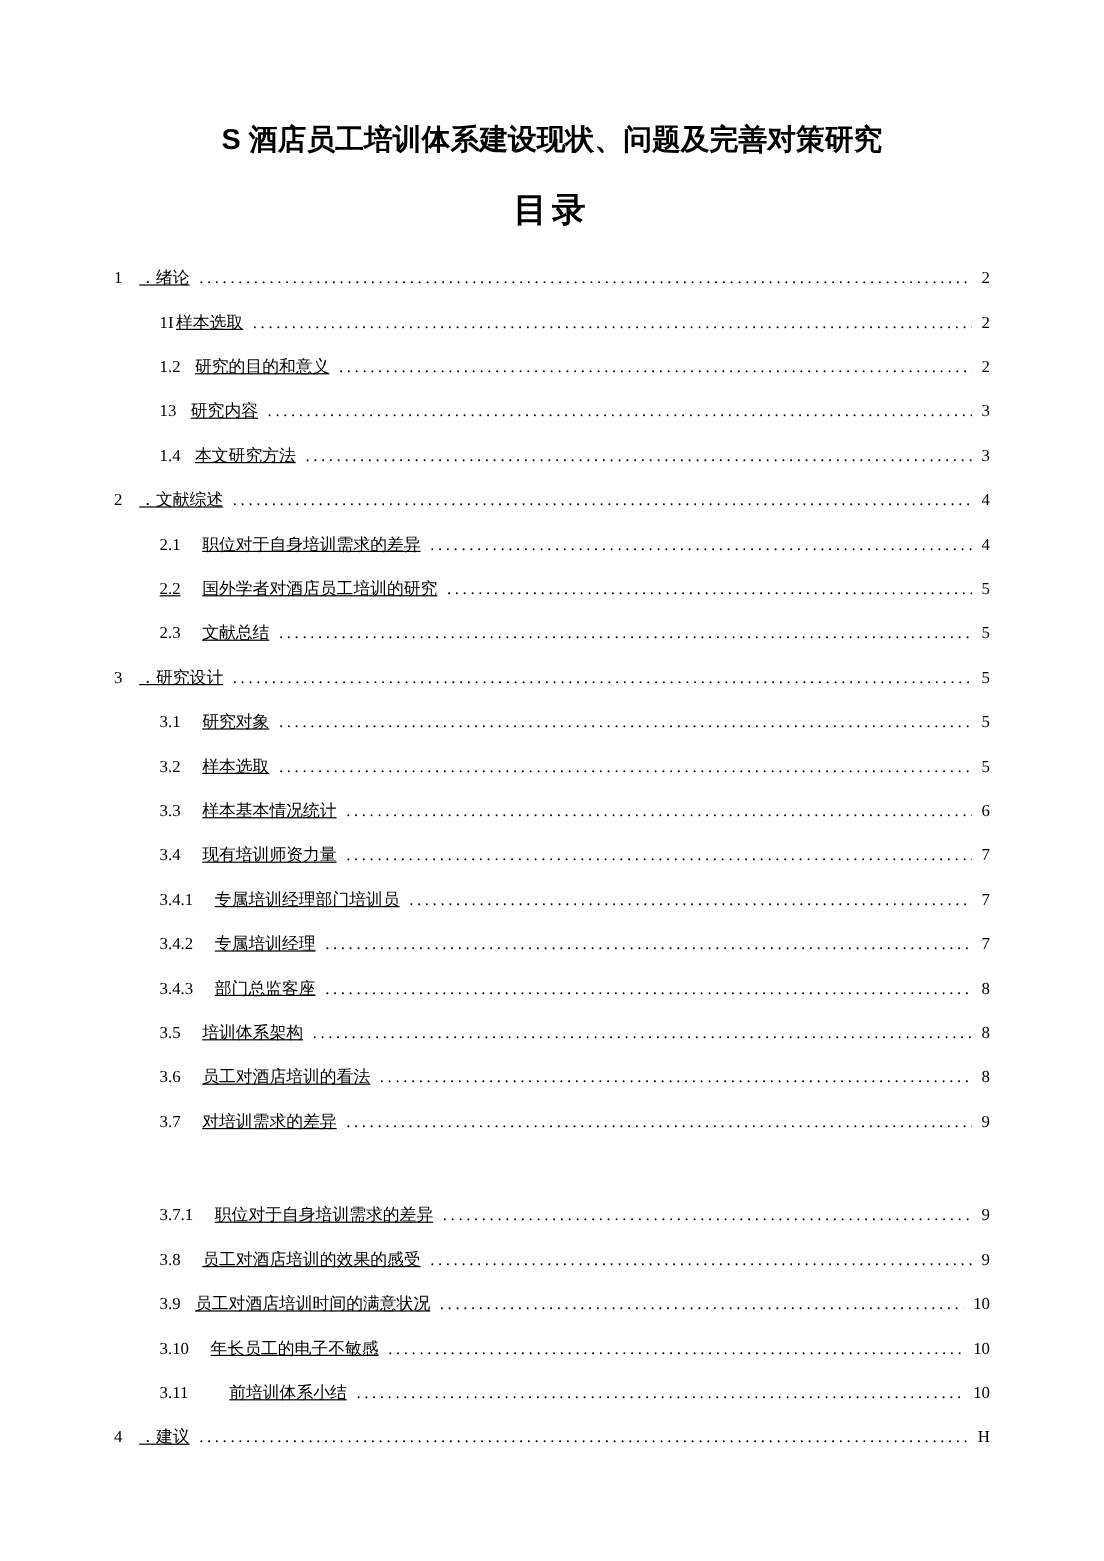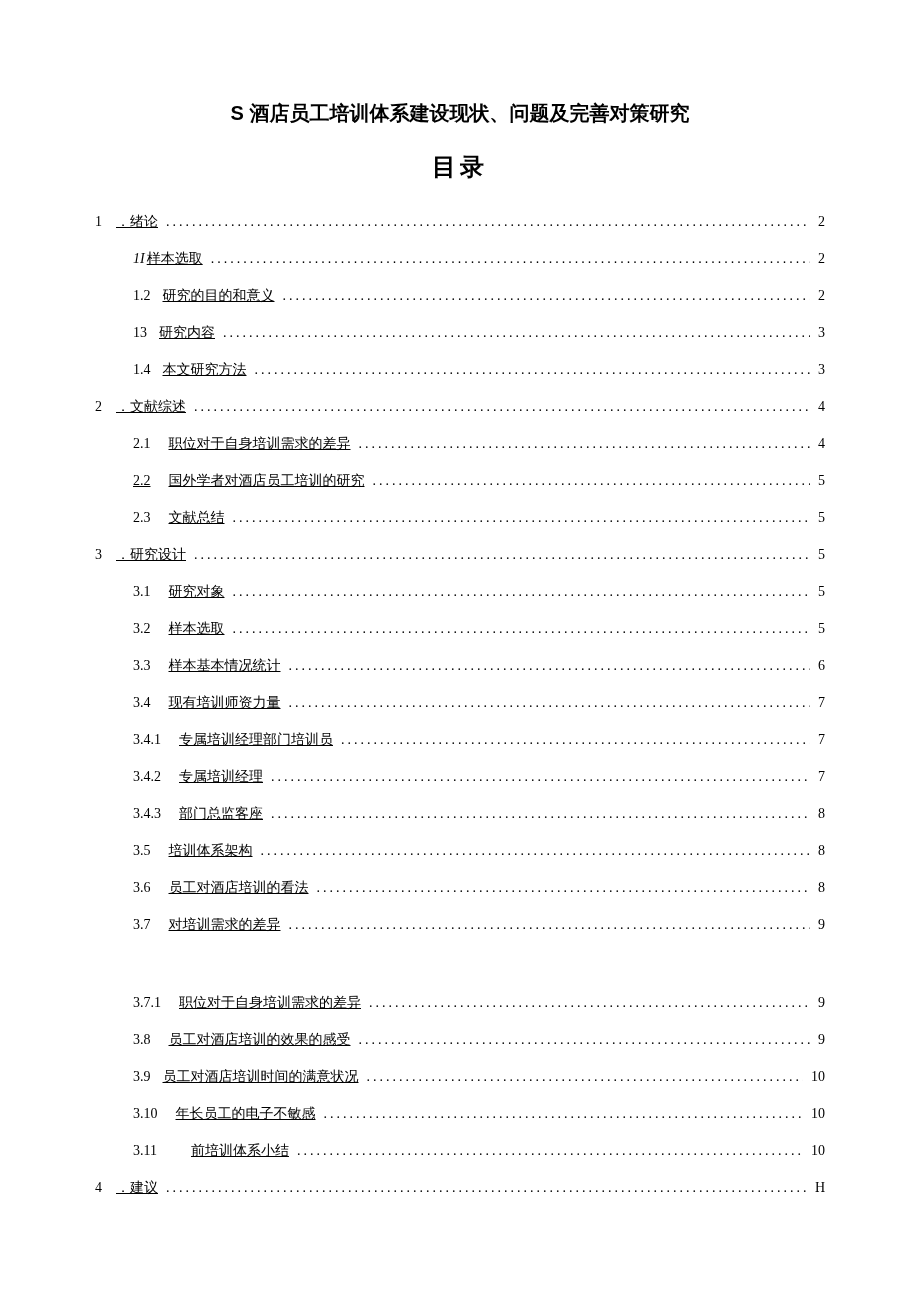--- a/index.html
+++ b/index.html
@@ -9,28 +9,28 @@
     }
     body {
       background: #ffffff;
       font-family: "SimSun", "宋体", serif;
       width: 920px;
       height: 1301px;
       padding: 100px 95px 60px 95px;
       color: #000000;
     }
     .title {
-      font-size: 20px;
+      font-size: 24px;
       font-weight: bold;
       text-align: center;
       margin-bottom: 24px;
       font-family: "SimHei", "黑体", sans-serif;
     }
     .subtitle {
-      font-size: 24px;
+      font-size: 28px;
       font-weight: bold;
       text-align: center;
       margin-bottom: 28px;
       font-family: "SimHei", "黑体", sans-serif;
       letter-spacing: 4px;
     }
     .toc {
       font-size: 14px;
       line-height: 1.5;
     }
@@ -77,21 +77,21 @@
 <h2 class="subtitle">目录</h2>
 
 <div class="toc" id="toc-container">
     <div class="toc-entry toc-level-1">
       <span class="toc-num">1</span>
       <span class="toc-text">．绪论</span>
       <span class="toc-dots"></span>
       <span class="toc-page">2</span>
     </div>
     <div class="toc-entry toc-level-2">
-      <span class="toc-num" style="margin-right: 2px; font-style: italic;">1I</span>
+      <span class="toc-num" style="margin-right: 2px;">1I</span>
       <span class="toc-text">样本选取</span>
       <span class="toc-dots"></span>
       <span class="toc-page">2</span>
     </div>
     <div class="toc-entry toc-level-2">
       <span class="toc-num">1.2</span>
       <span class="toc-text">研究的目的和意义</span>
       <span class="toc-dots"></span>
       <span class="toc-page">2</span>
     </div>

